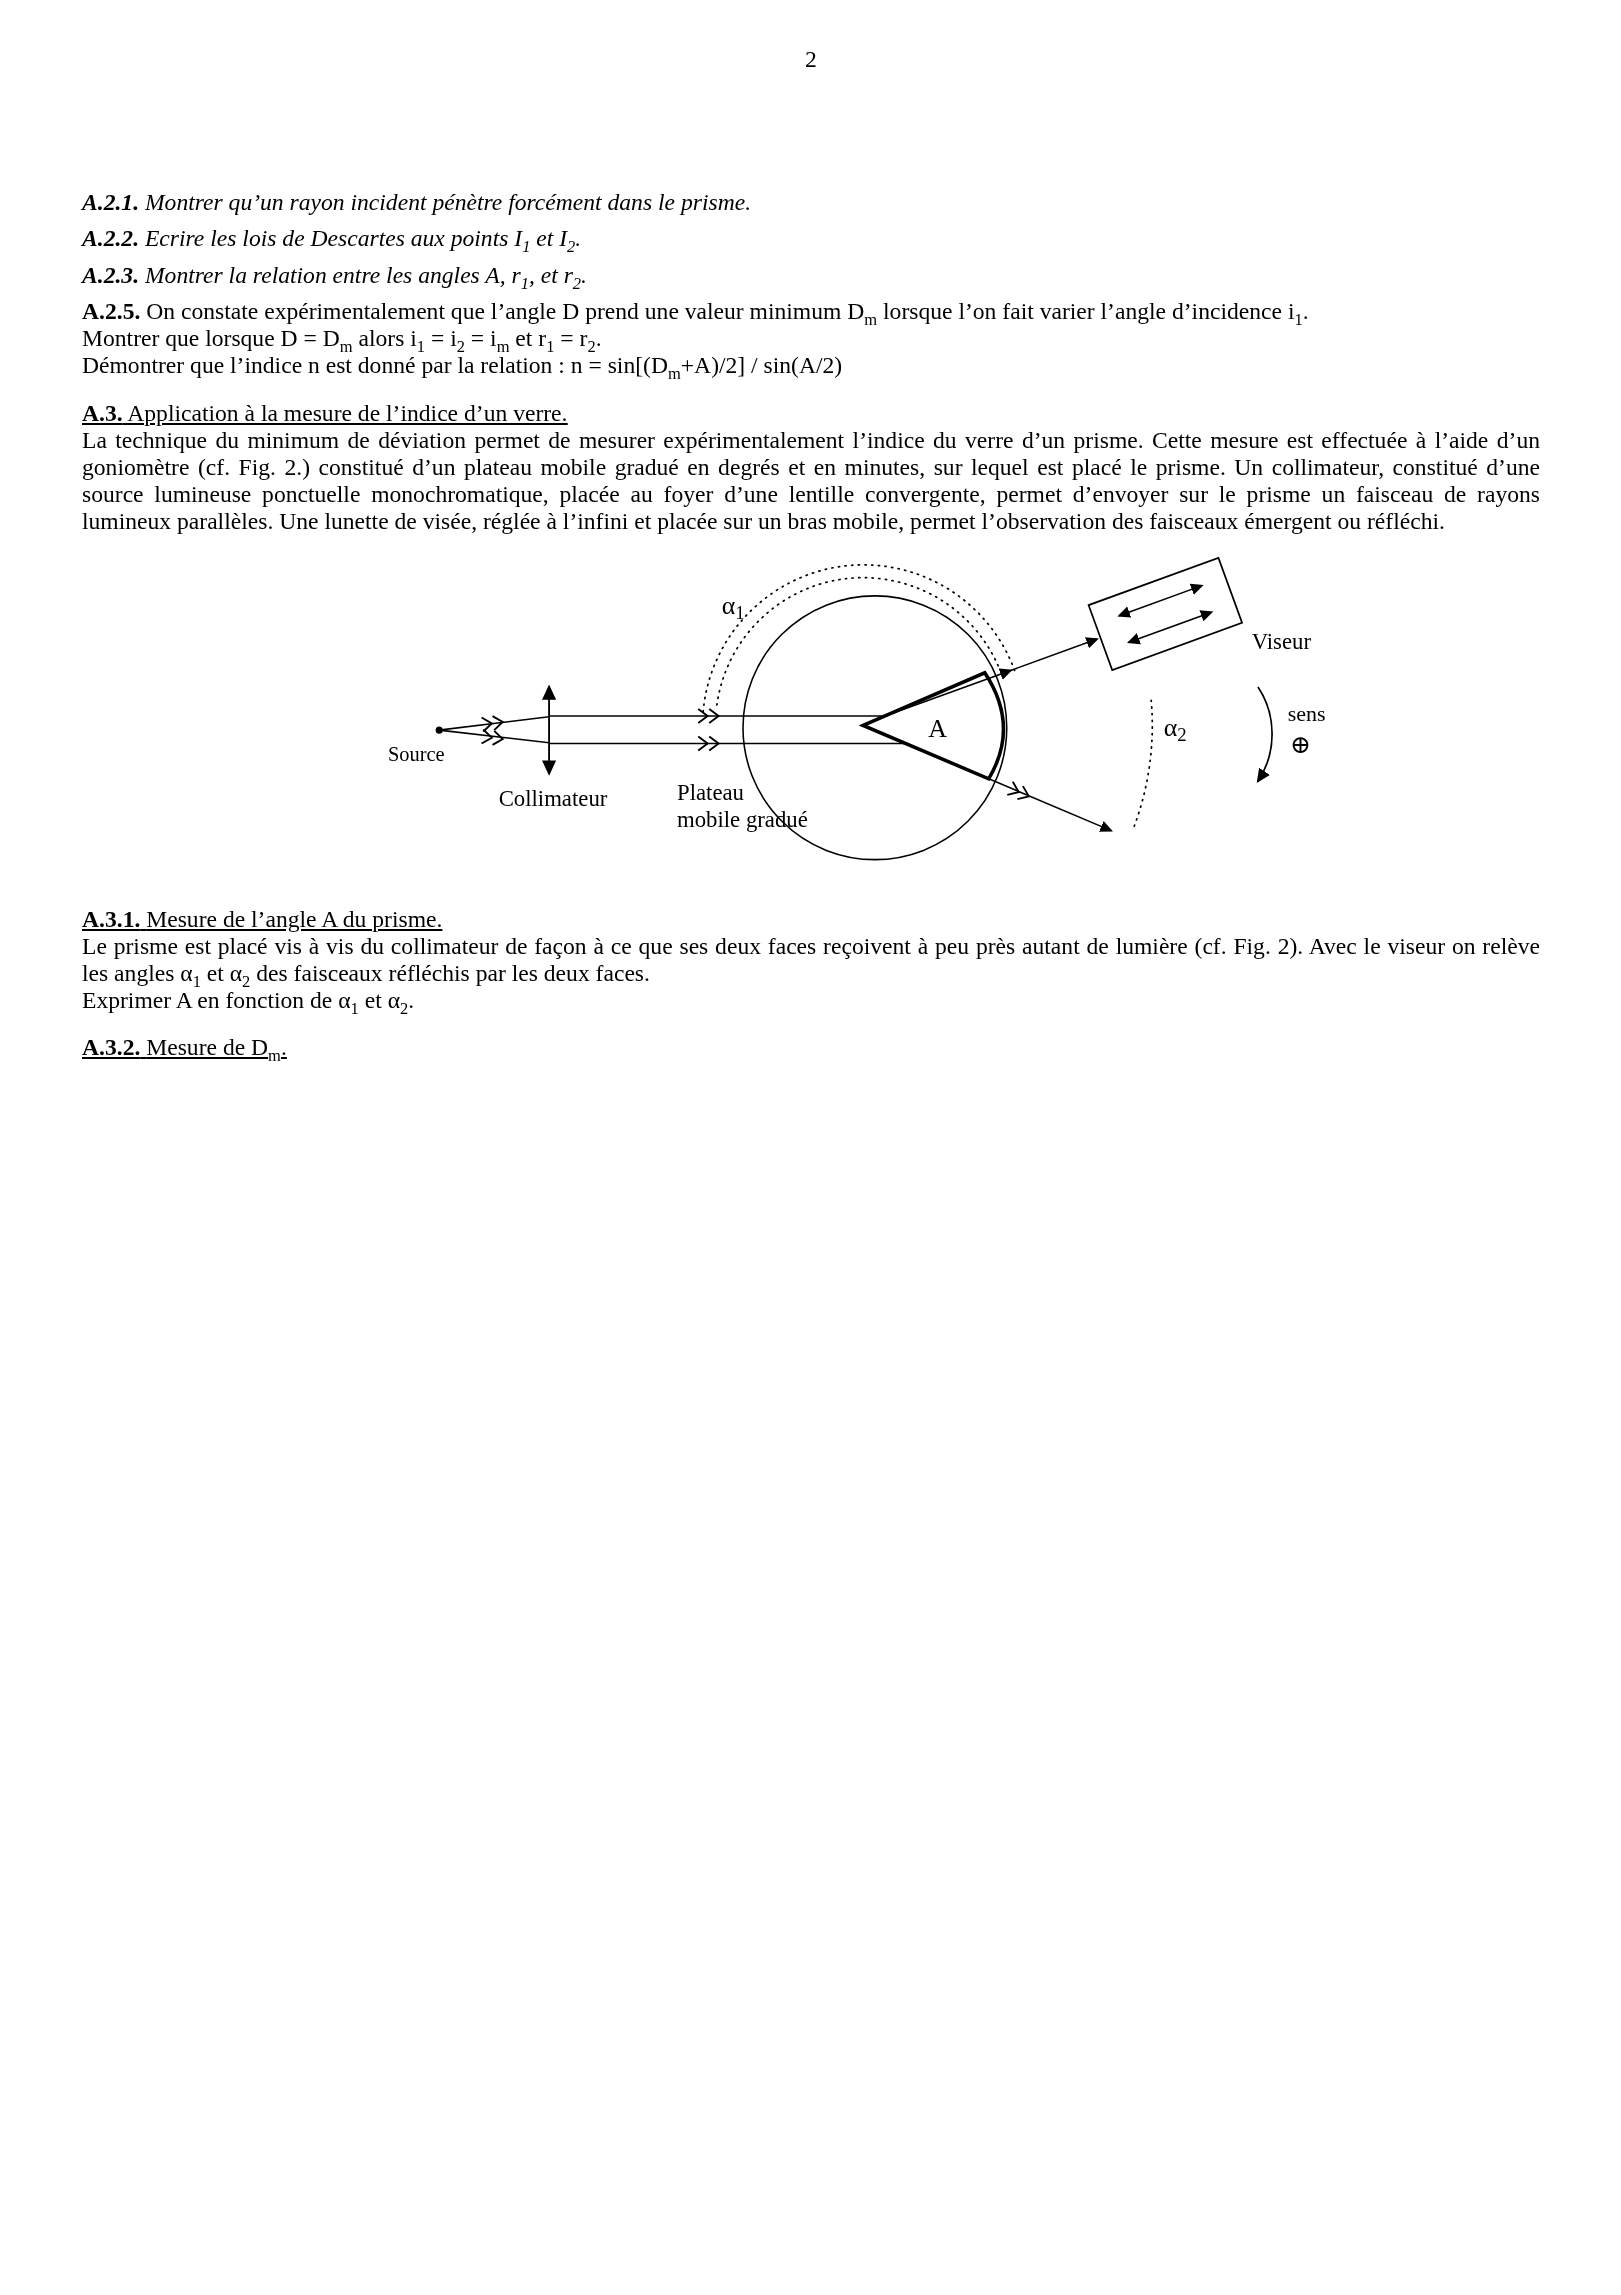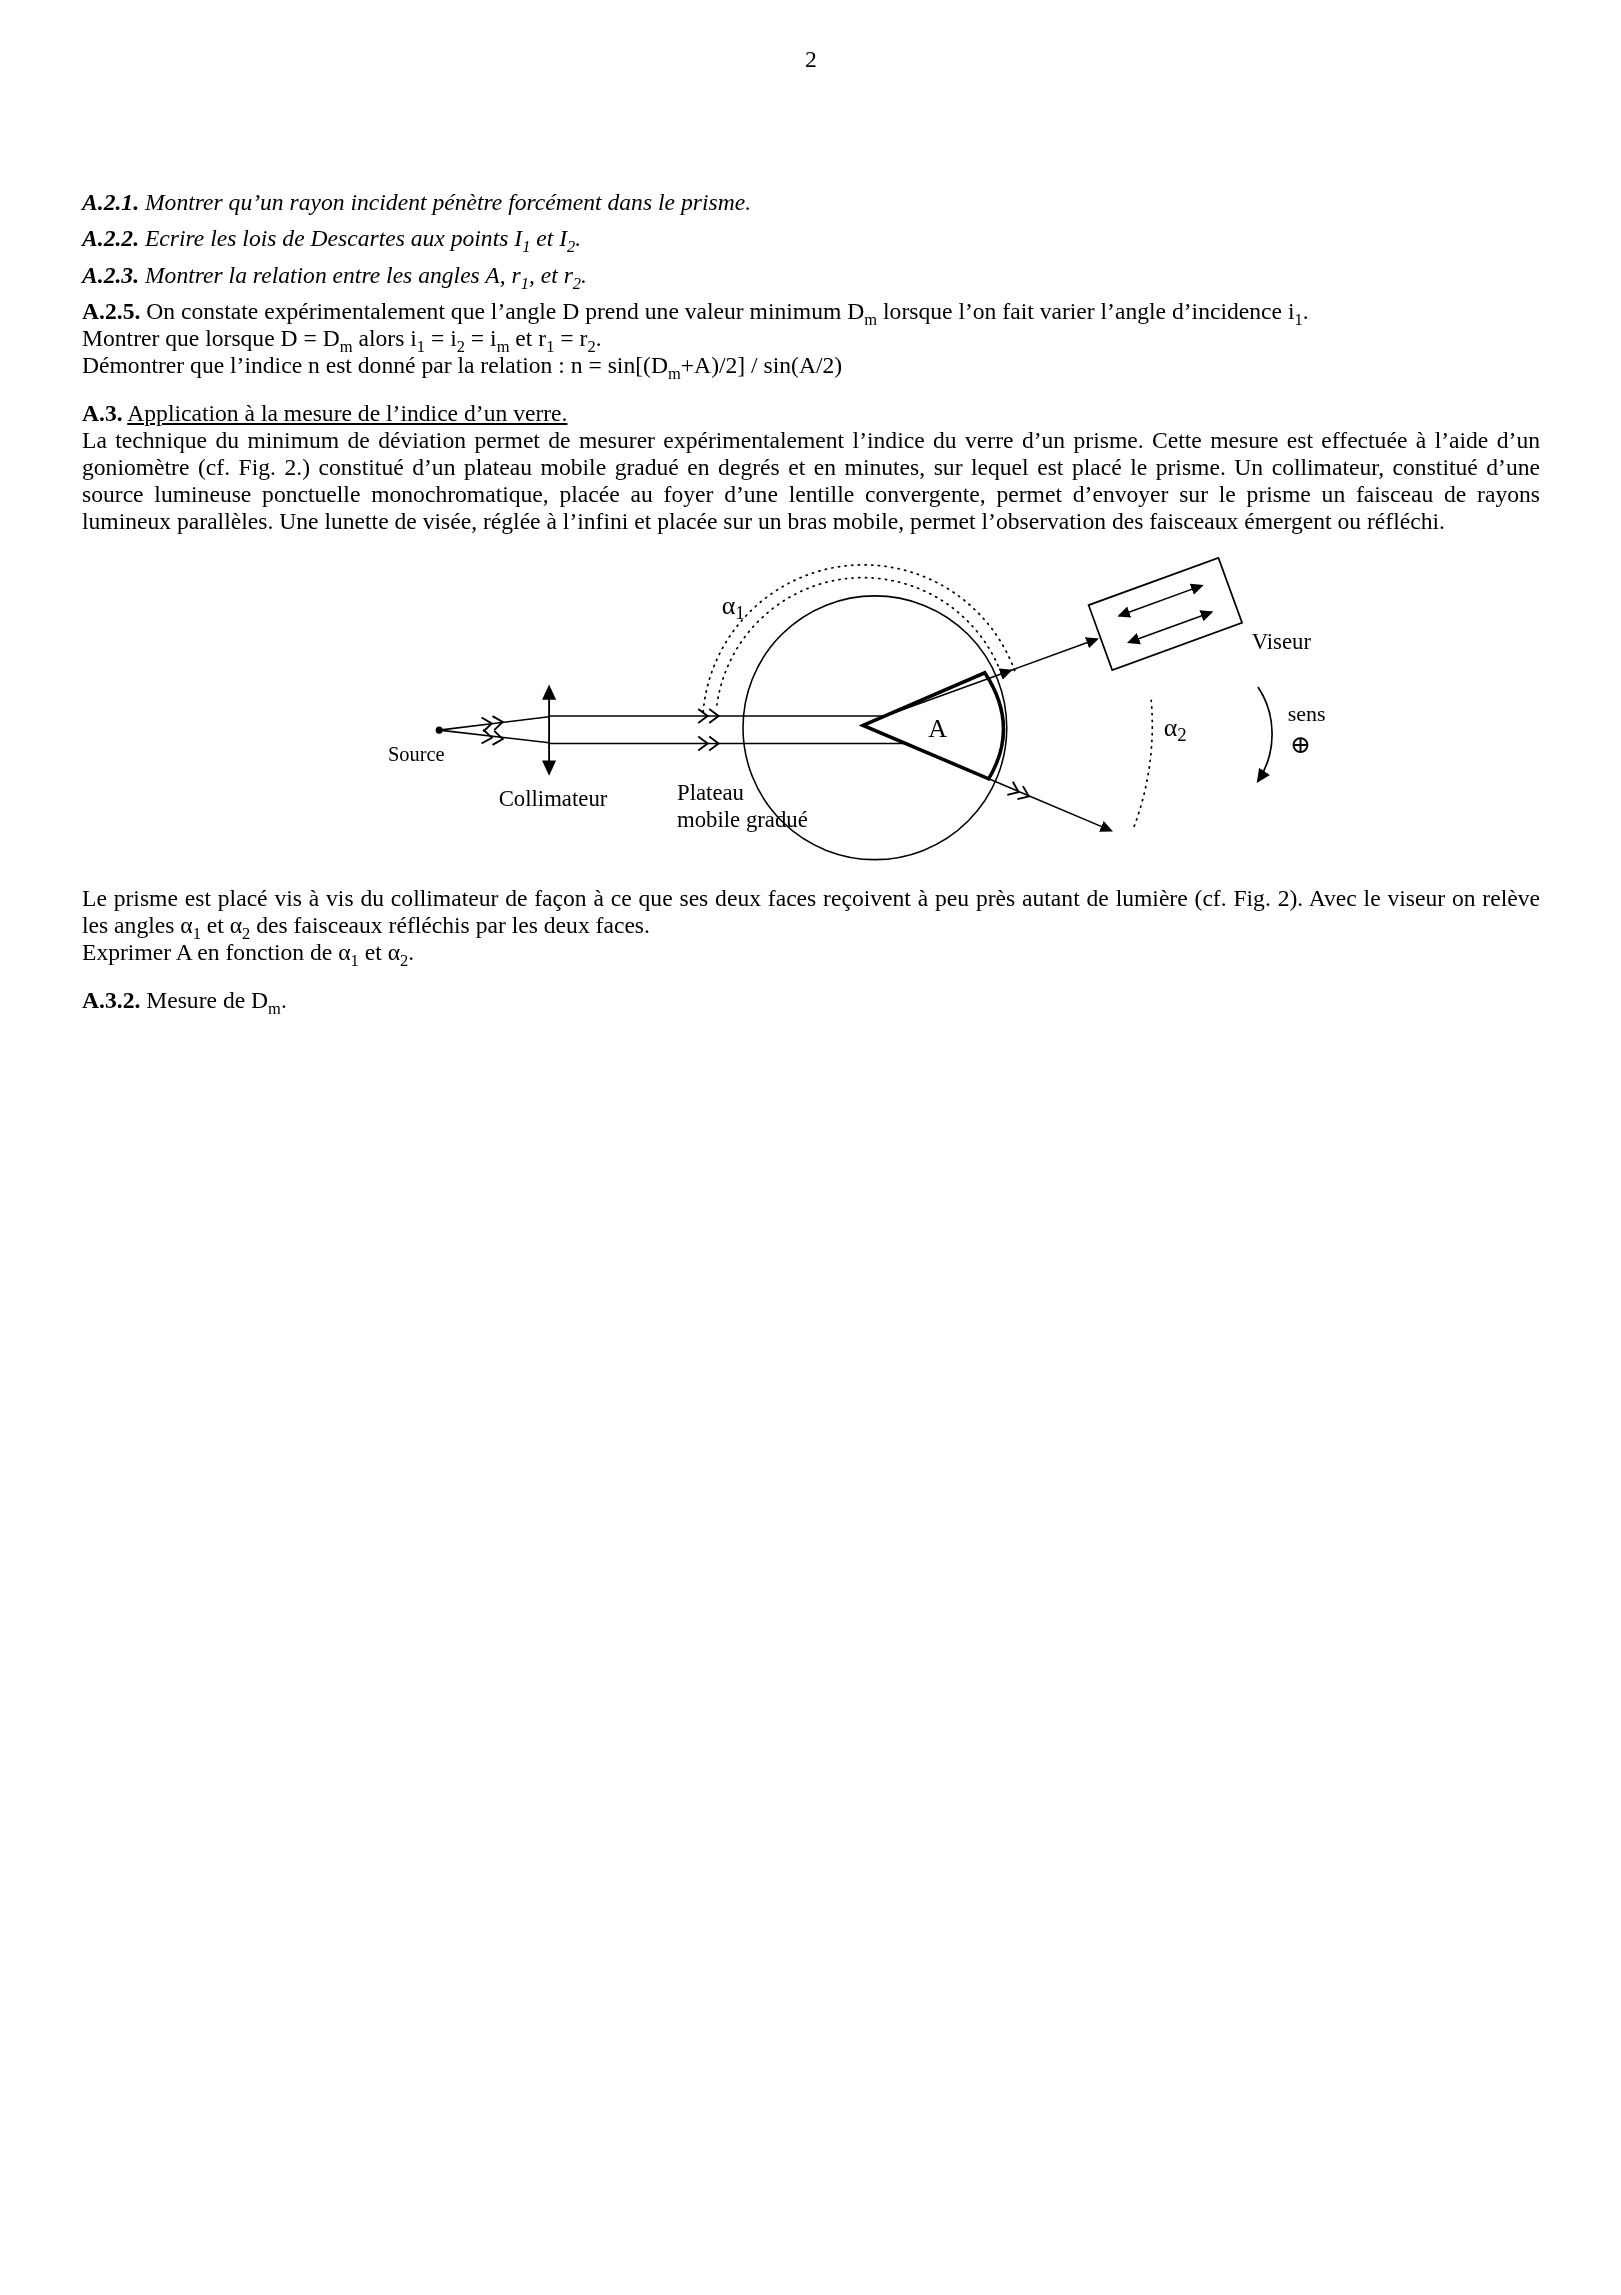--- a/index.html
+++ b/index.html
@@ -12,21 +12,21 @@
     font-family: "Liberation Serif", "DejaVu Serif", "DejaVu Sans", serif;
     font-size: 23.6px;
     line-height: 27px;
     padding: 46px 82px 0 82px;
     box-sizing: border-box;
     overflow: hidden;
   }
   .page-number { text-align: center; margin: 0 0 116px 0; }
   .para { margin: 0; text-align: justify; }
   .mb { margin-bottom: 9.4px; font-style: italic; }
-  .mt { margin-top: 20.4px; }
+  .mt { margin-top: 20.4px; text-decoration: underline; }
   .underline { text-decoration: underline; }
   b { font-weight: bold; }
   sub { font-size: 16.5px; line-height: 0; }
   .figure { margin: 12.6px 0 0 0; }
   .fig-svg { display: block; }
   .fig-svg text { fill: #000000; }
   .caption { text-align: center; margin: 6.3px 0 0 0; }
 </style>
 </head>
 <body>
@@ -101,19 +101,20 @@
       <text x="758" y="322" font-size="29">Plateau</text>
       <text x="758" y="356" font-size="29">mobile gradué</text>
       <text x="1078" y="242" font-size="33">A</text>
       <text x="815" y="85" font-size="33"><tspan>α</tspan><tspan font-size="24" dy="7">1</tspan></text>
       <text x="1378" y="240" font-size="33"><tspan>α</tspan><tspan font-size="24" dy="7">2</tspan></text>
       <text x="1560" y="222" text-anchor="middle" font-size="28">sens</text>
       <text x="1552" y="262" text-anchor="middle" font-size="32">⊕</text>
     </svg>
   </figure>
 
+  <p class="para mt"><b>A.3.1.</b> <span>Mesure de l’angle A du prisme.</span></p>
   <p class="para">Le prisme est placé vis à vis du collimateur de façon à ce que ses deux faces reçoivent à peu près autant de lumière (cf. Fig. 2). Avec le viseur on relève les angles α<sub>1</sub> et α<sub>2</sub> des faisceaux réfléchis par les deux faces.</p>
   <p class="para">Exprimer A en fonction de α<sub>1</sub> et α<sub>2</sub>.</p>
 
   <p class="para mt"><b>A.3.2.</b> <span>Mesure de D<sub>m</sub>.</span></p>
 
 </div>
 
 
 </body></html>

